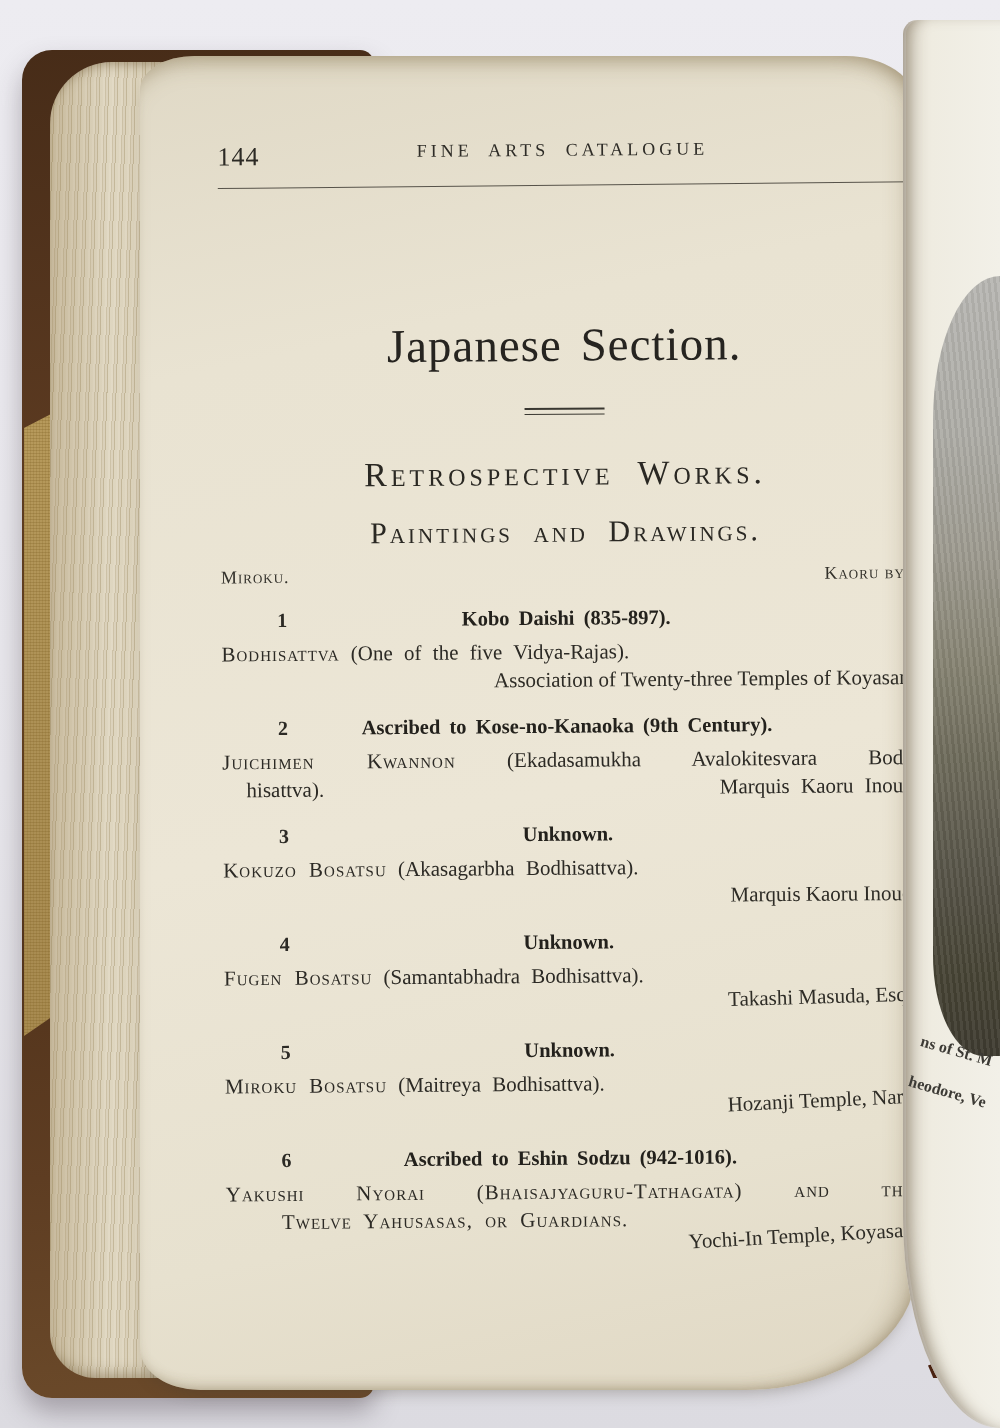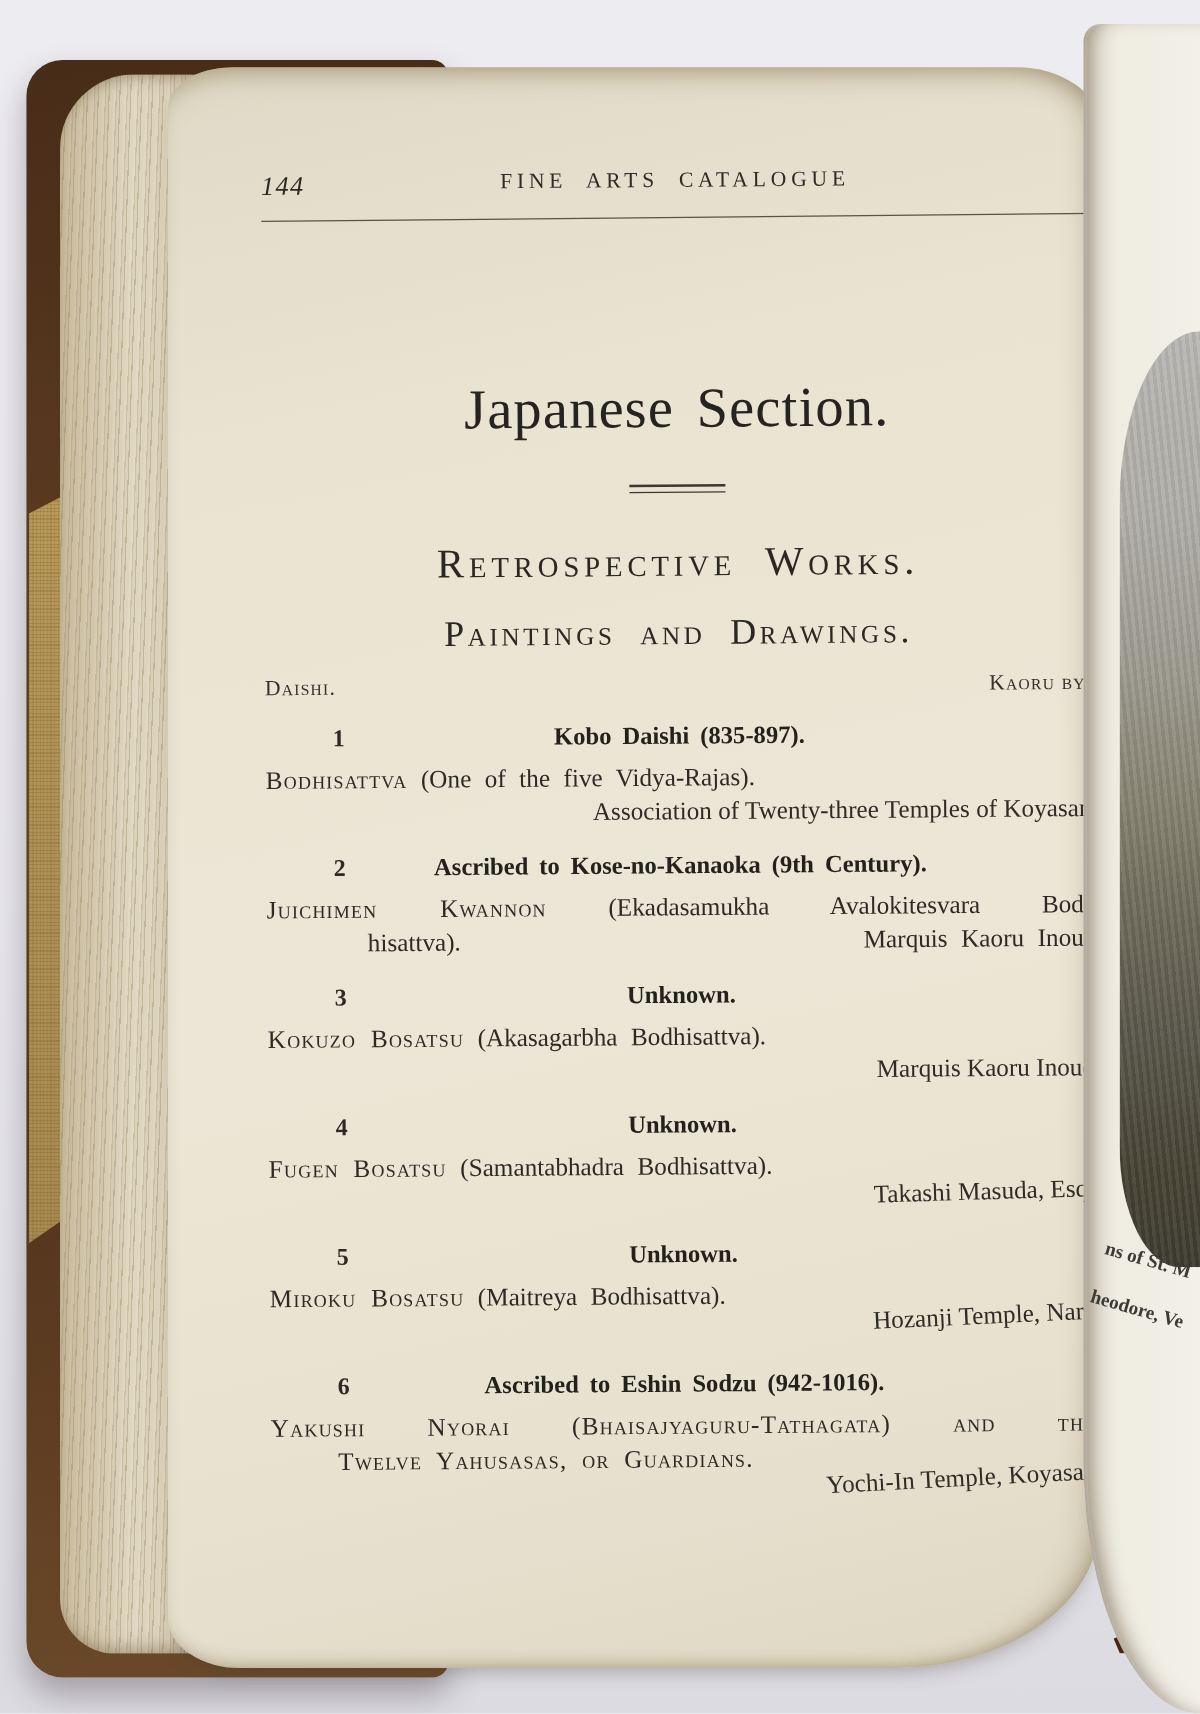--- a/index.html
+++ b/index.html
@@ -59,21 +59,21 @@
       0 10px 16px -8px rgba(70,60,50,.35);
     z-index:4;
   }
   .page-content{
     position:absolute;inset:0;
     padding:84px 4px 0 82px;
     transform:rotate(-0.45deg);
     color:#2c2a25;
   }
   .header-row{display:flex;align-items:baseline;position:relative;}
-  .page-number{font-size:22px;letter-spacing:1px;font-style:italic;}
+  .page-number{font-size:26px;letter-spacing:1px;}
   .running-header{
     position:absolute;left:0;right:0;text-align:center;
     font-size:18px;letter-spacing:4px;word-spacing:8px;color:#2e2c27;
   }
   .header-rule{margin-top:15px;height:0;border-top:1.5px solid #57534a;width:694px;transform:rotate(-0.1deg);}
 
   .section-title{
     margin-top:132px;text-align:center;font-size:47px;color:#262420;
     letter-spacing:1px;word-spacing:6px;
   }
@@ -96,21 +96,21 @@
   }
   
   .entry{position:relative;}
   .entry-heading-row{position:relative;margin-top:21px;text-align:center;}
   .entry-num{position:absolute;left:56px;font-weight:bold;font-size:20px;}
   .entry-heading{font-weight:bold;font-size:20.5px;word-spacing:4px;color:#23211c;}
   .entry-line{font-size:21px;line-height:28px;margin-top:8px;word-spacing:6px;}
   .entry-line .sc{font-variant:small-caps;letter-spacing:1px;}
   .entry-line.justify{text-align:justify;text-align-last:justify;margin-right:2px;}
   .entry-line.cont{margin-top:0;display:flex;justify-content:space-between;}
-  .entry-line.cont .left-part{margin-left:84px;}
+  .entry-line.cont .left-part{margin-left:24px;}
   .entry-line.indent-only{margin-left:56px;margin-top:0;}
   .entry-lender{font-size:21px;line-height:28px;text-align:right;padding-right:2px;color:#2e2c26;}
 
   
   .right-page{
     position:absolute;left:903px;top:20px;width:97px;height:1408px;
     border-radius:16px 0 0 110px / 16px 0 0 240px;
     background:linear-gradient(90deg,#e3ded1 0%,#efece1 30%,#f2f0e8 100%);
     box-shadow:inset 14px 0 16px -8px rgba(85,70,45,.55), inset 3px 0 0 rgba(255,255,255,.55);
     z-index:5;
@@ -152,21 +152,21 @@
 
       <div class="double-rule">
         <div class="r1"></div>
           <div class="r2"></div>
       </div>
 
       <div class="sub1">Retrospective Works.</div>
       <div class="sub2">Paintings and Drawings.</div>
 
       <div class="col-row">
-        <span>Daishi.</span>
+        <span>Miroku.</span>
         <span>Kaoru by</span>
       </div>
 
       <div id="entries">
           <div class="entry">
             <div class="entry-heading-row"><span class="entry-num">1</span><span class="entry-heading">Kobo Daishi (835-897).</span></div>
             <div class="entry-line"><span class="sc">Bodhisattva</span><span> (One of the five Vidya-Rajas).</span></div>
             <div class="entry-lender">Association of Twenty-three Temples of Koyasan</div>
           </div>
           <div class="entry">

